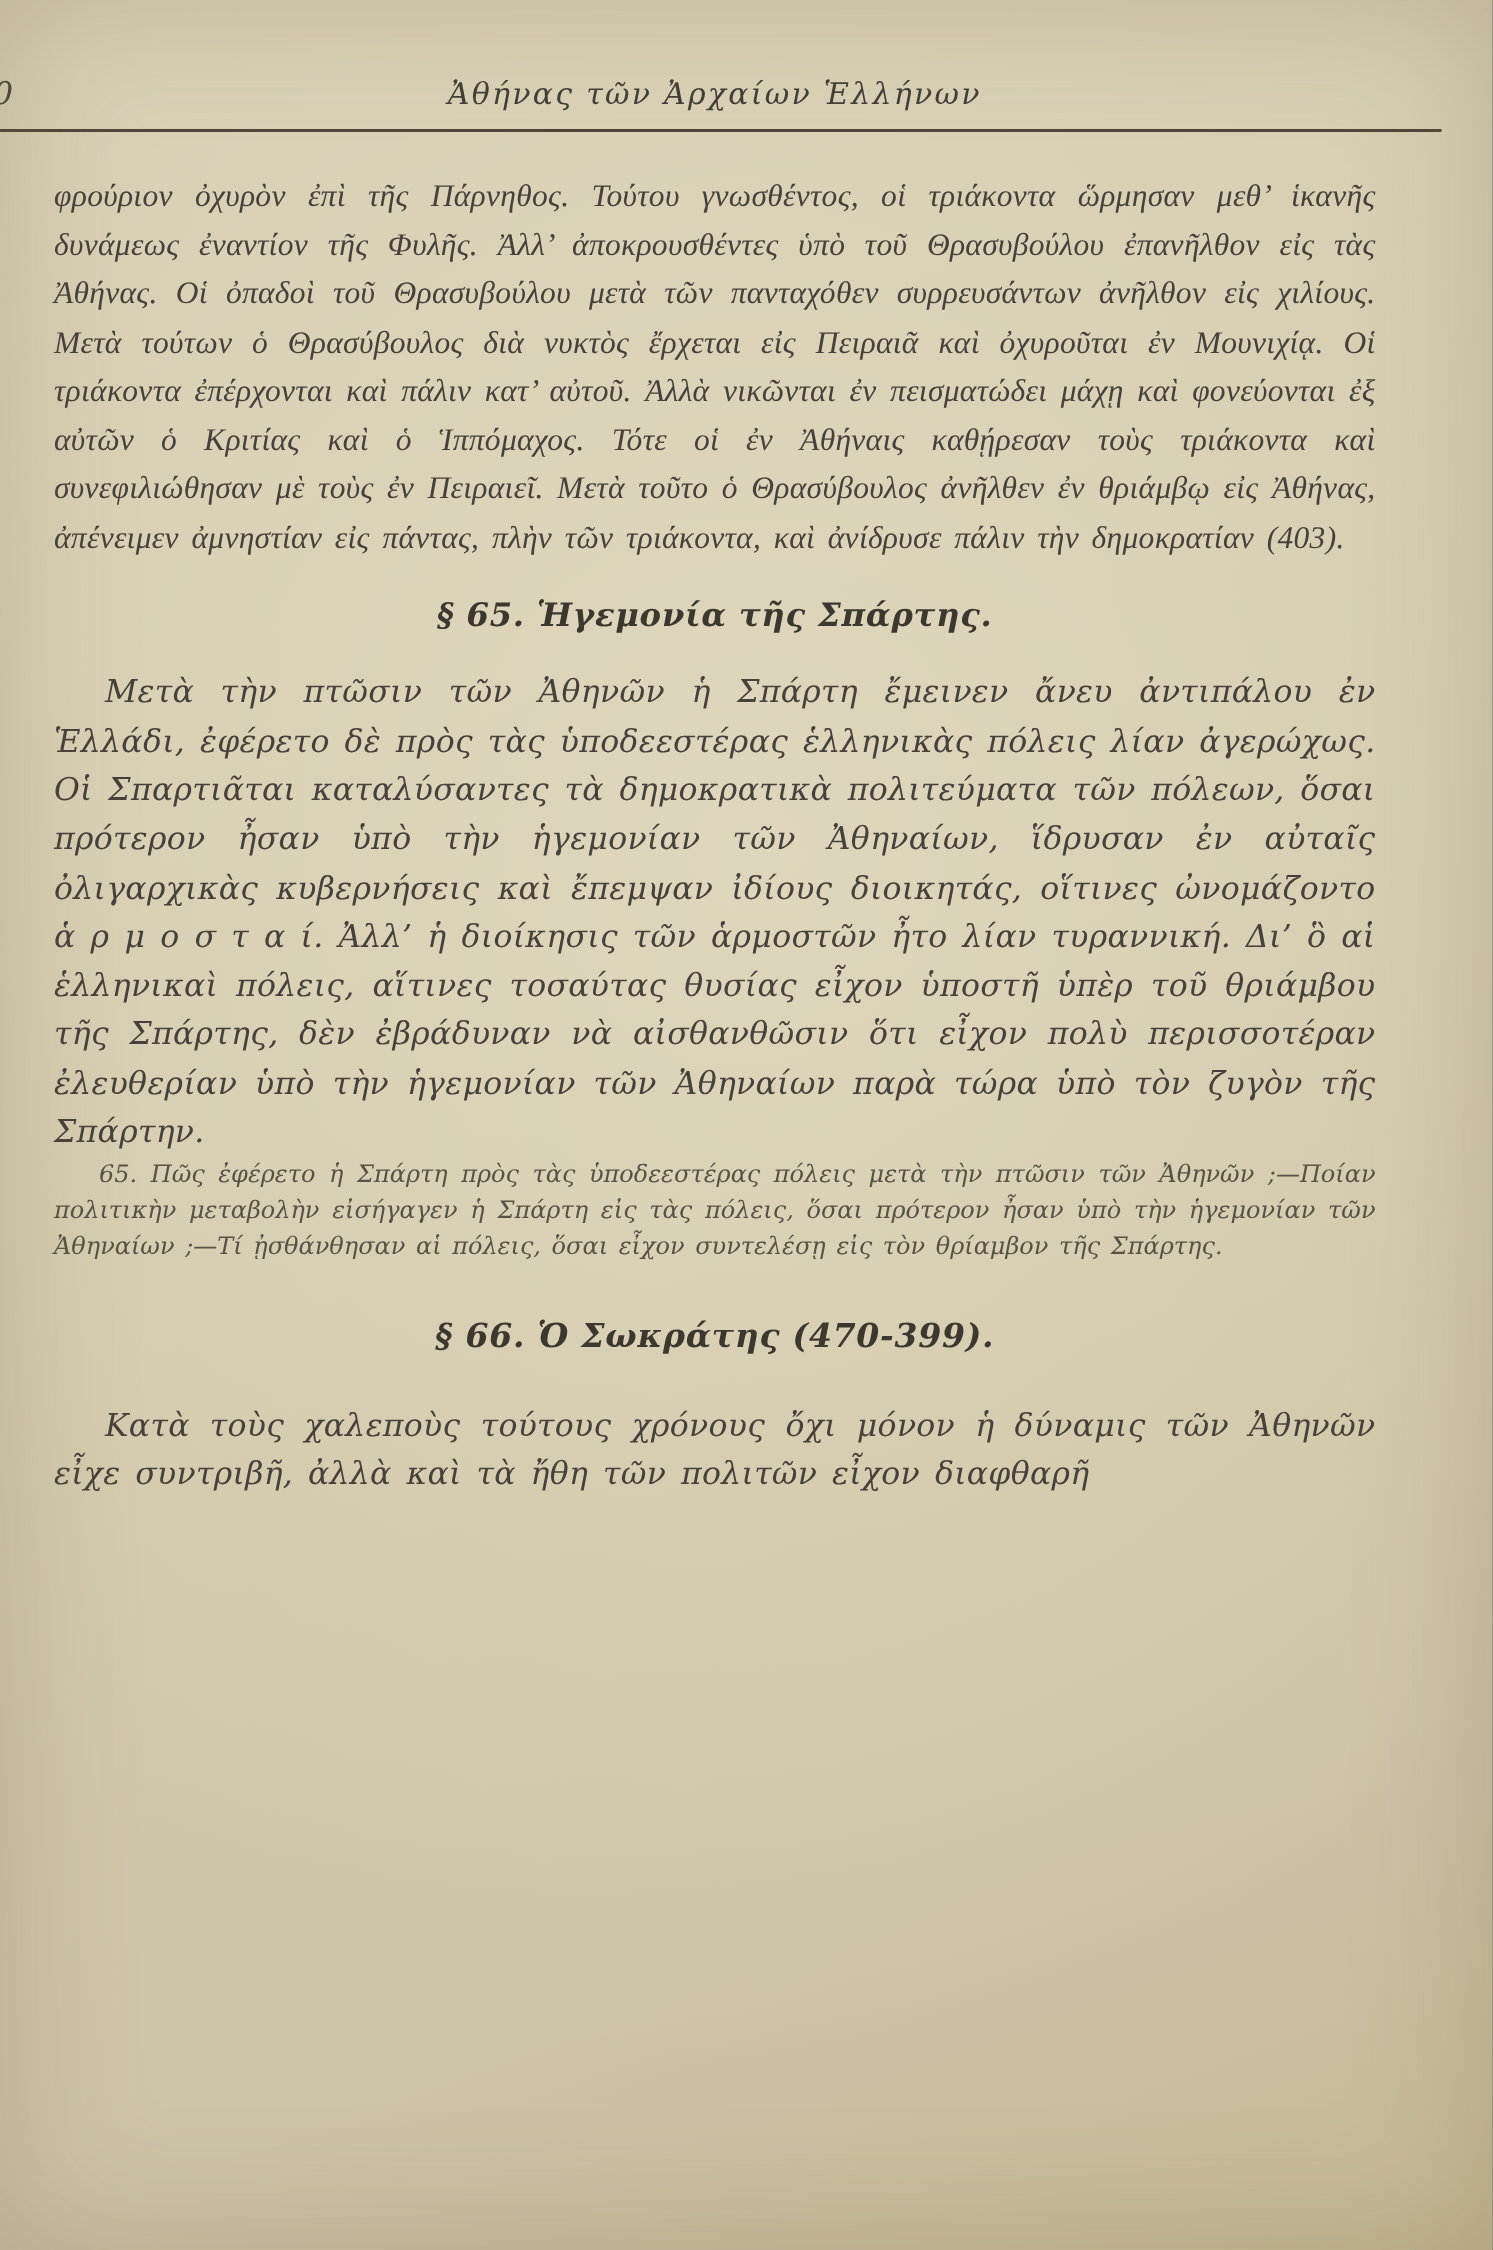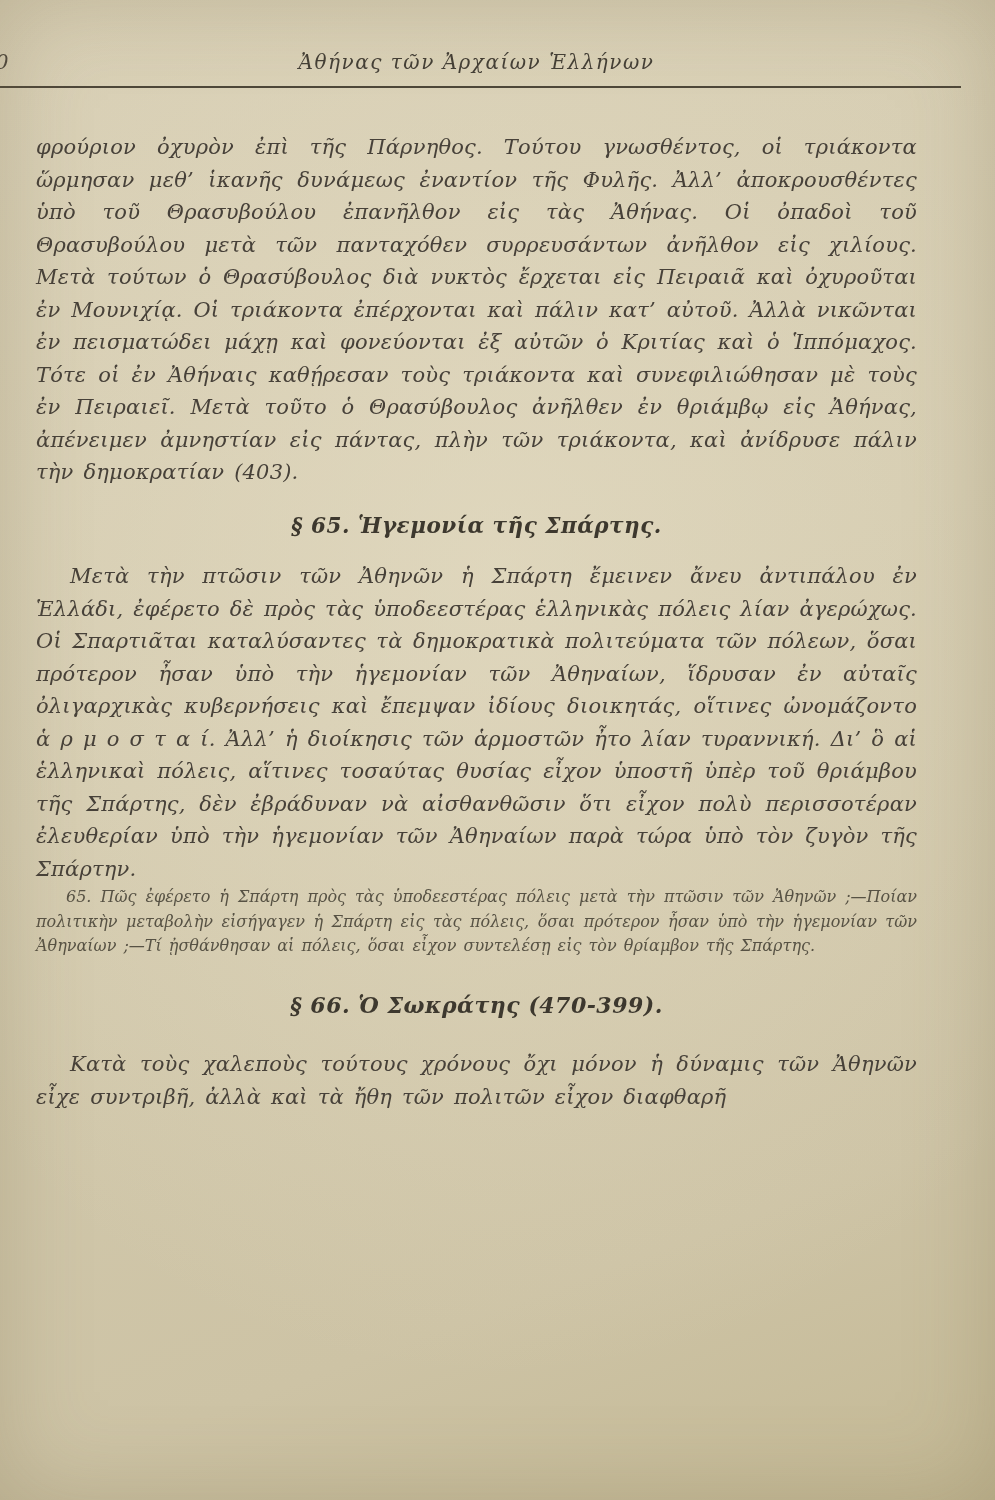--- a/index.html
+++ b/index.html
@@ -52,21 +52,21 @@
   p.body {
     margin: 0;
     font-style: italic;
     font-size: 21px;
     line-height: 1.55;
     text-align: justify;
     word-spacing: 3px;
     letter-spacing: 0.2px;
     color: #474139;
   }
-  p.body.first { margin-top: 43px; }
+  p.body.first { margin-top: 26px; font-family: Liberation Serif, serif; }
   p.body.indent { text-indent: 34px; font-style: italic; }
   h2.sec-heading {
     margin: 24px 0 22px 0;
     text-align: center;
     font-style: italic;
     font-weight: bold;
     font-size: 21.5px;
     letter-spacing: 0.5px;
     color: #3d382e;
   }

